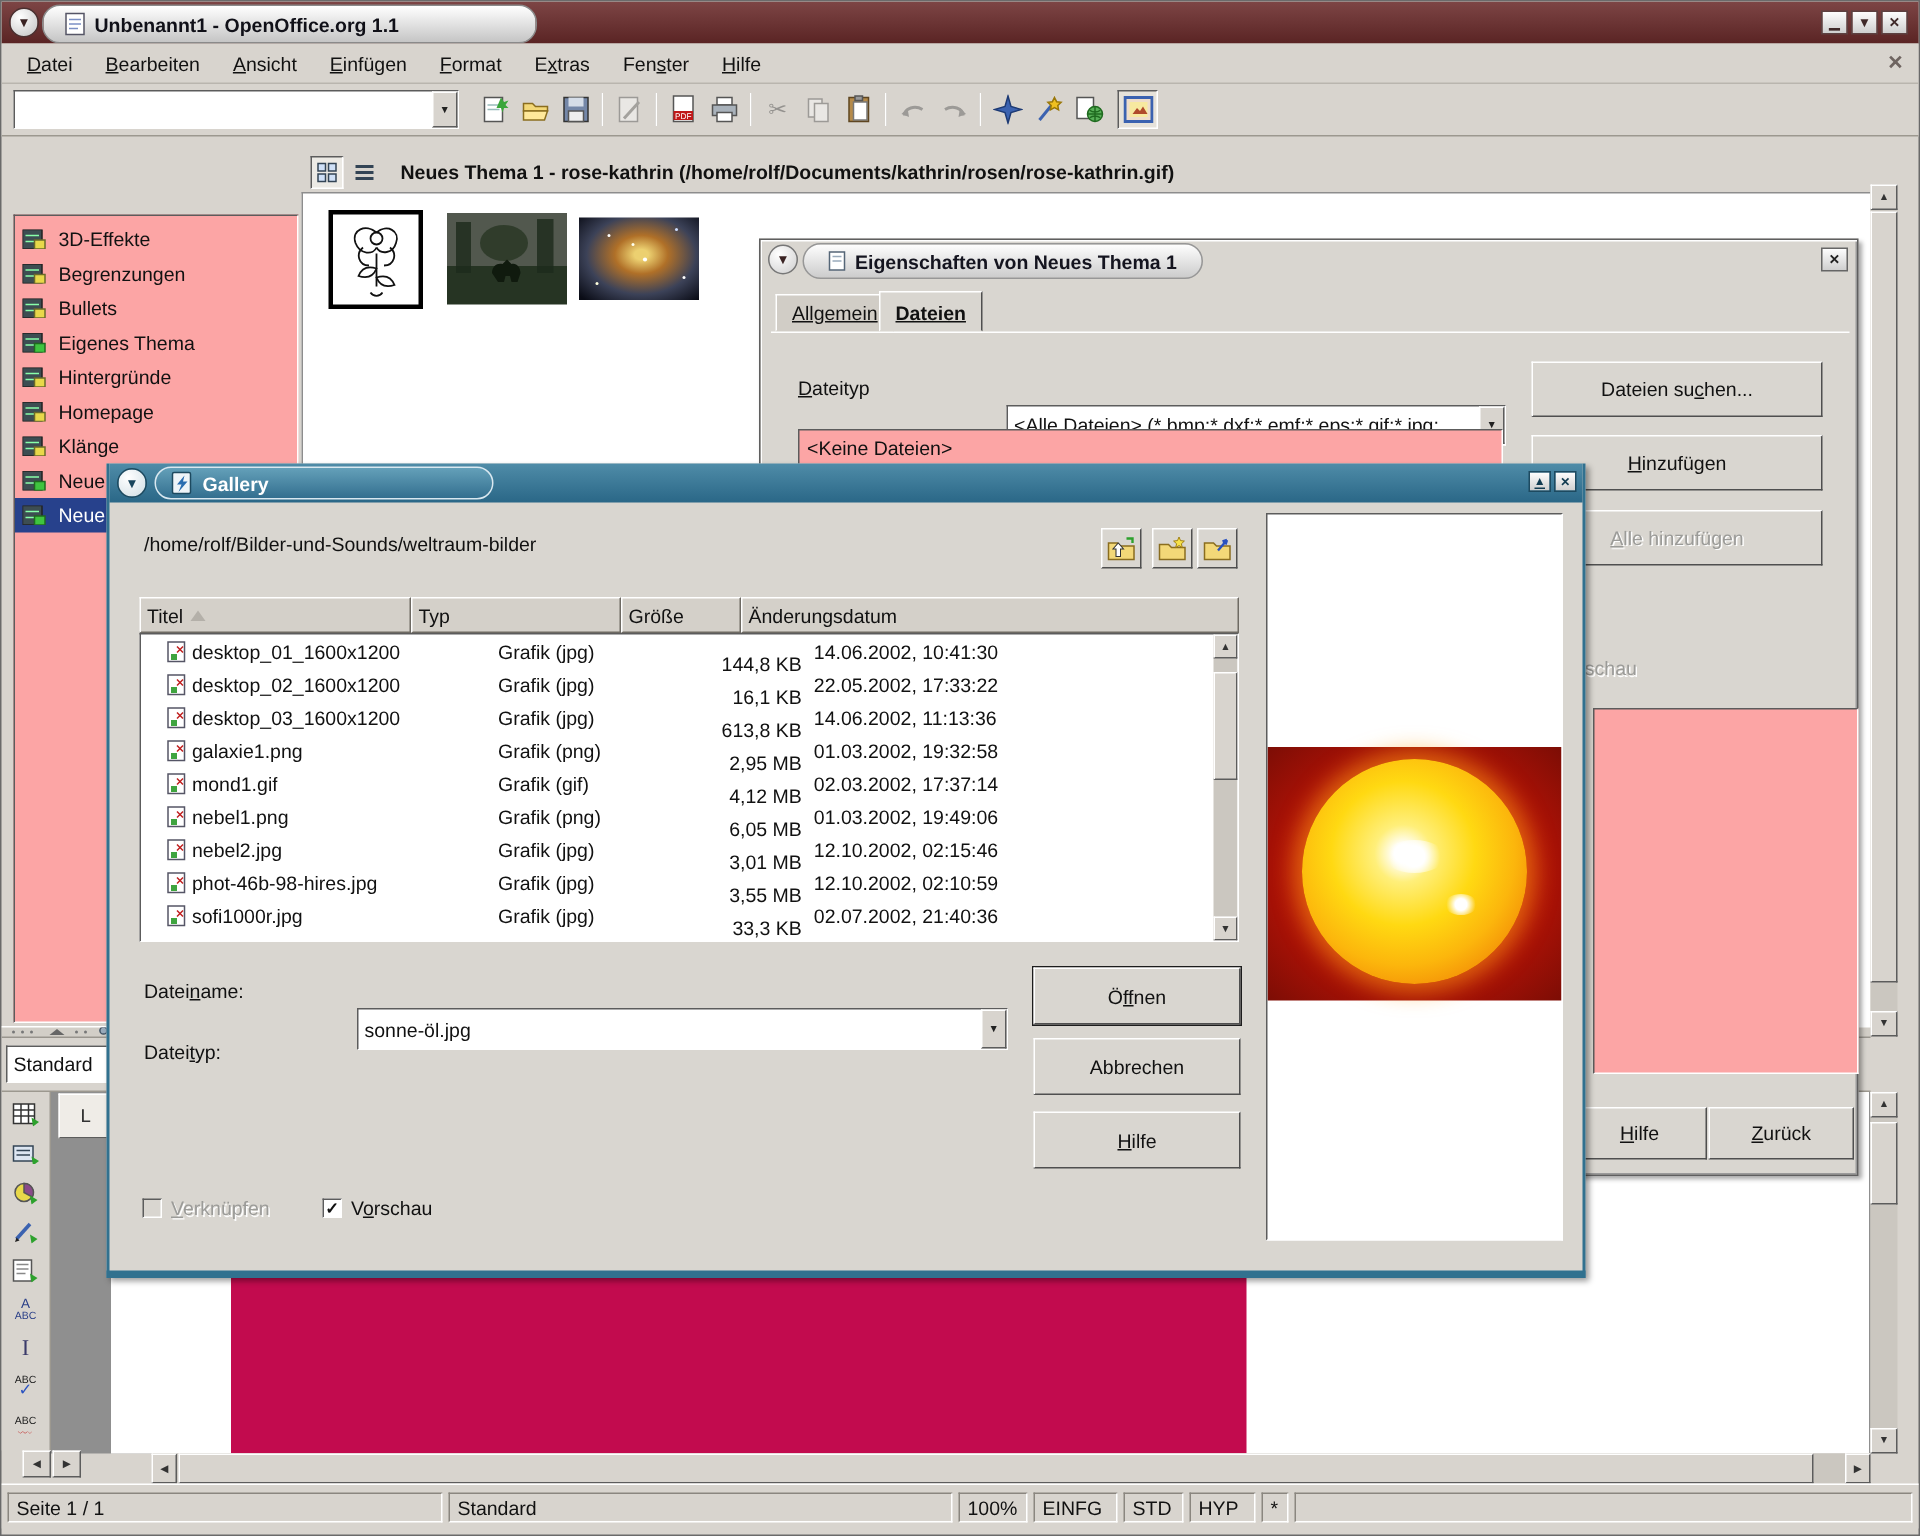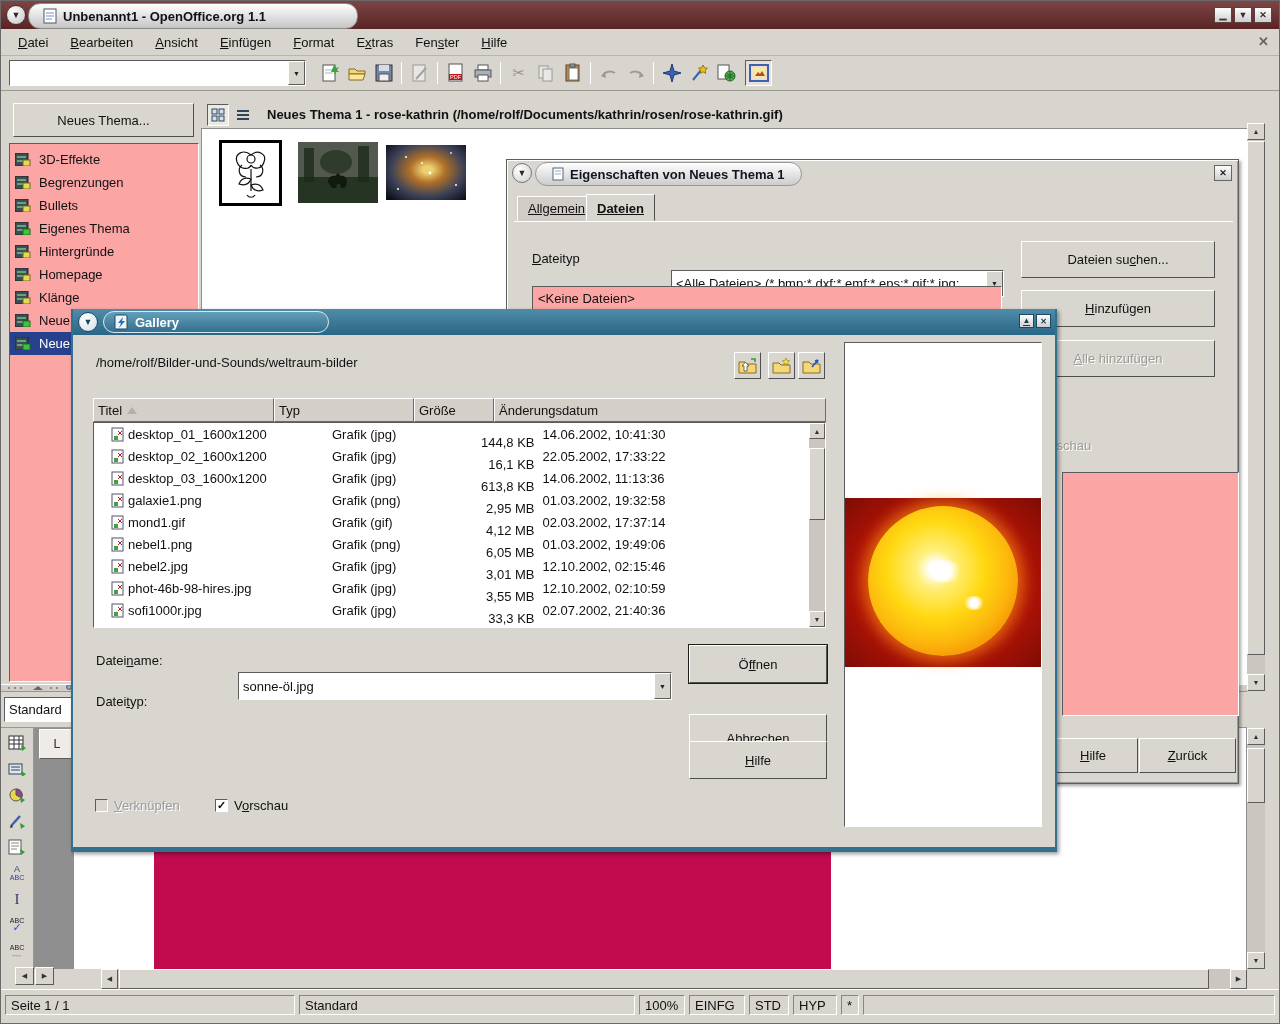--- a/index.html
+++ b/index.html
@@ -225,21 +225,20 @@
     <span style="width:6px;"></span>
     <span class="tbi pressed">
         <svg width="20" height="18">
           <rect x="1" y="1" width="18" height="16" fill="#edc" stroke="#3b62b0" stroke-width="2"></rect>
           <rect x="4" y="4" width="12" height="10" fill="#f7e9a0"></rect>
           <path d="M6 12l3-4 2 2 2-3 3 5z" fill="#b04a2a"></path>
         </svg>
       </span>
   </div>
 
-  <div class="abs btn" id="new-theme-btn">Neues Thema...</div>
   <div class="abs sunken" id="theme-list" style="padding-top:4px;">
     <div class="theme-item" data-badge="yellow">
         <svg width="16" height="13">
           <rect x="0" y="0" width="13" height="13" fill="#3d4d52" stroke="#222"></rect>
           <line x1="2" y1="4" x2="11" y2="4" stroke="#8fa"></line>
           <line x1="2" y1="8" x2="11" y2="8" stroke="#8fa"></line>
           <rect class="nte" x="8" y="7" width="7" height="6" fill="#e8d84a" stroke="#6a6a2a"></rect>
         </svg>
         <span>3D-Effekte</span>
       </div>
@@ -707,21 +706,21 @@
     <span class="abs lbl" style="left:23px;top:344px;">Datei<u>n</u>ame:</span>
     <div class="combo abs" style="left:165px;top:337px;width:434px;height:28px;">
       <span class="val">sonne-öl.jpg</span>
       <span class="arrow">▼</span>
     </div>
     <div class="btn default abs" style="left:616px;top:336px;width:138px;height:38px;">
         <span>Ö<u>ff</u>nen</span>
       </div>
 
     <span class="abs lbl" style="left:23px;top:385px;">Datei<u>t</u>yp:</span>
-    <div class="btn abs" style="left:616px;top:405px;width:138px;height:48px;">
+    <div class="btn abs" style="left:616px;top:383px;width:138px;height:38px;">
         <span>Abbrechen</span>
       </div>
     <div class="btn abs" style="left:616px;top:432px;width:138px;height:38px;">
         <span><u>H</u>ilfe</span>
       </div>
 
     <span class="cb dis-box abs" style="left:22px;top:490px;"></span>
     <span class="abs lbl dis" style="left:41px;top:489px;"><u>V</u>erknüpfen</span>
     <span class="cb abs" style="left:142px;top:490px;">✓</span>
     <span class="abs lbl" style="left:161px;top:489px;">V<u>o</u>rschau</span>

